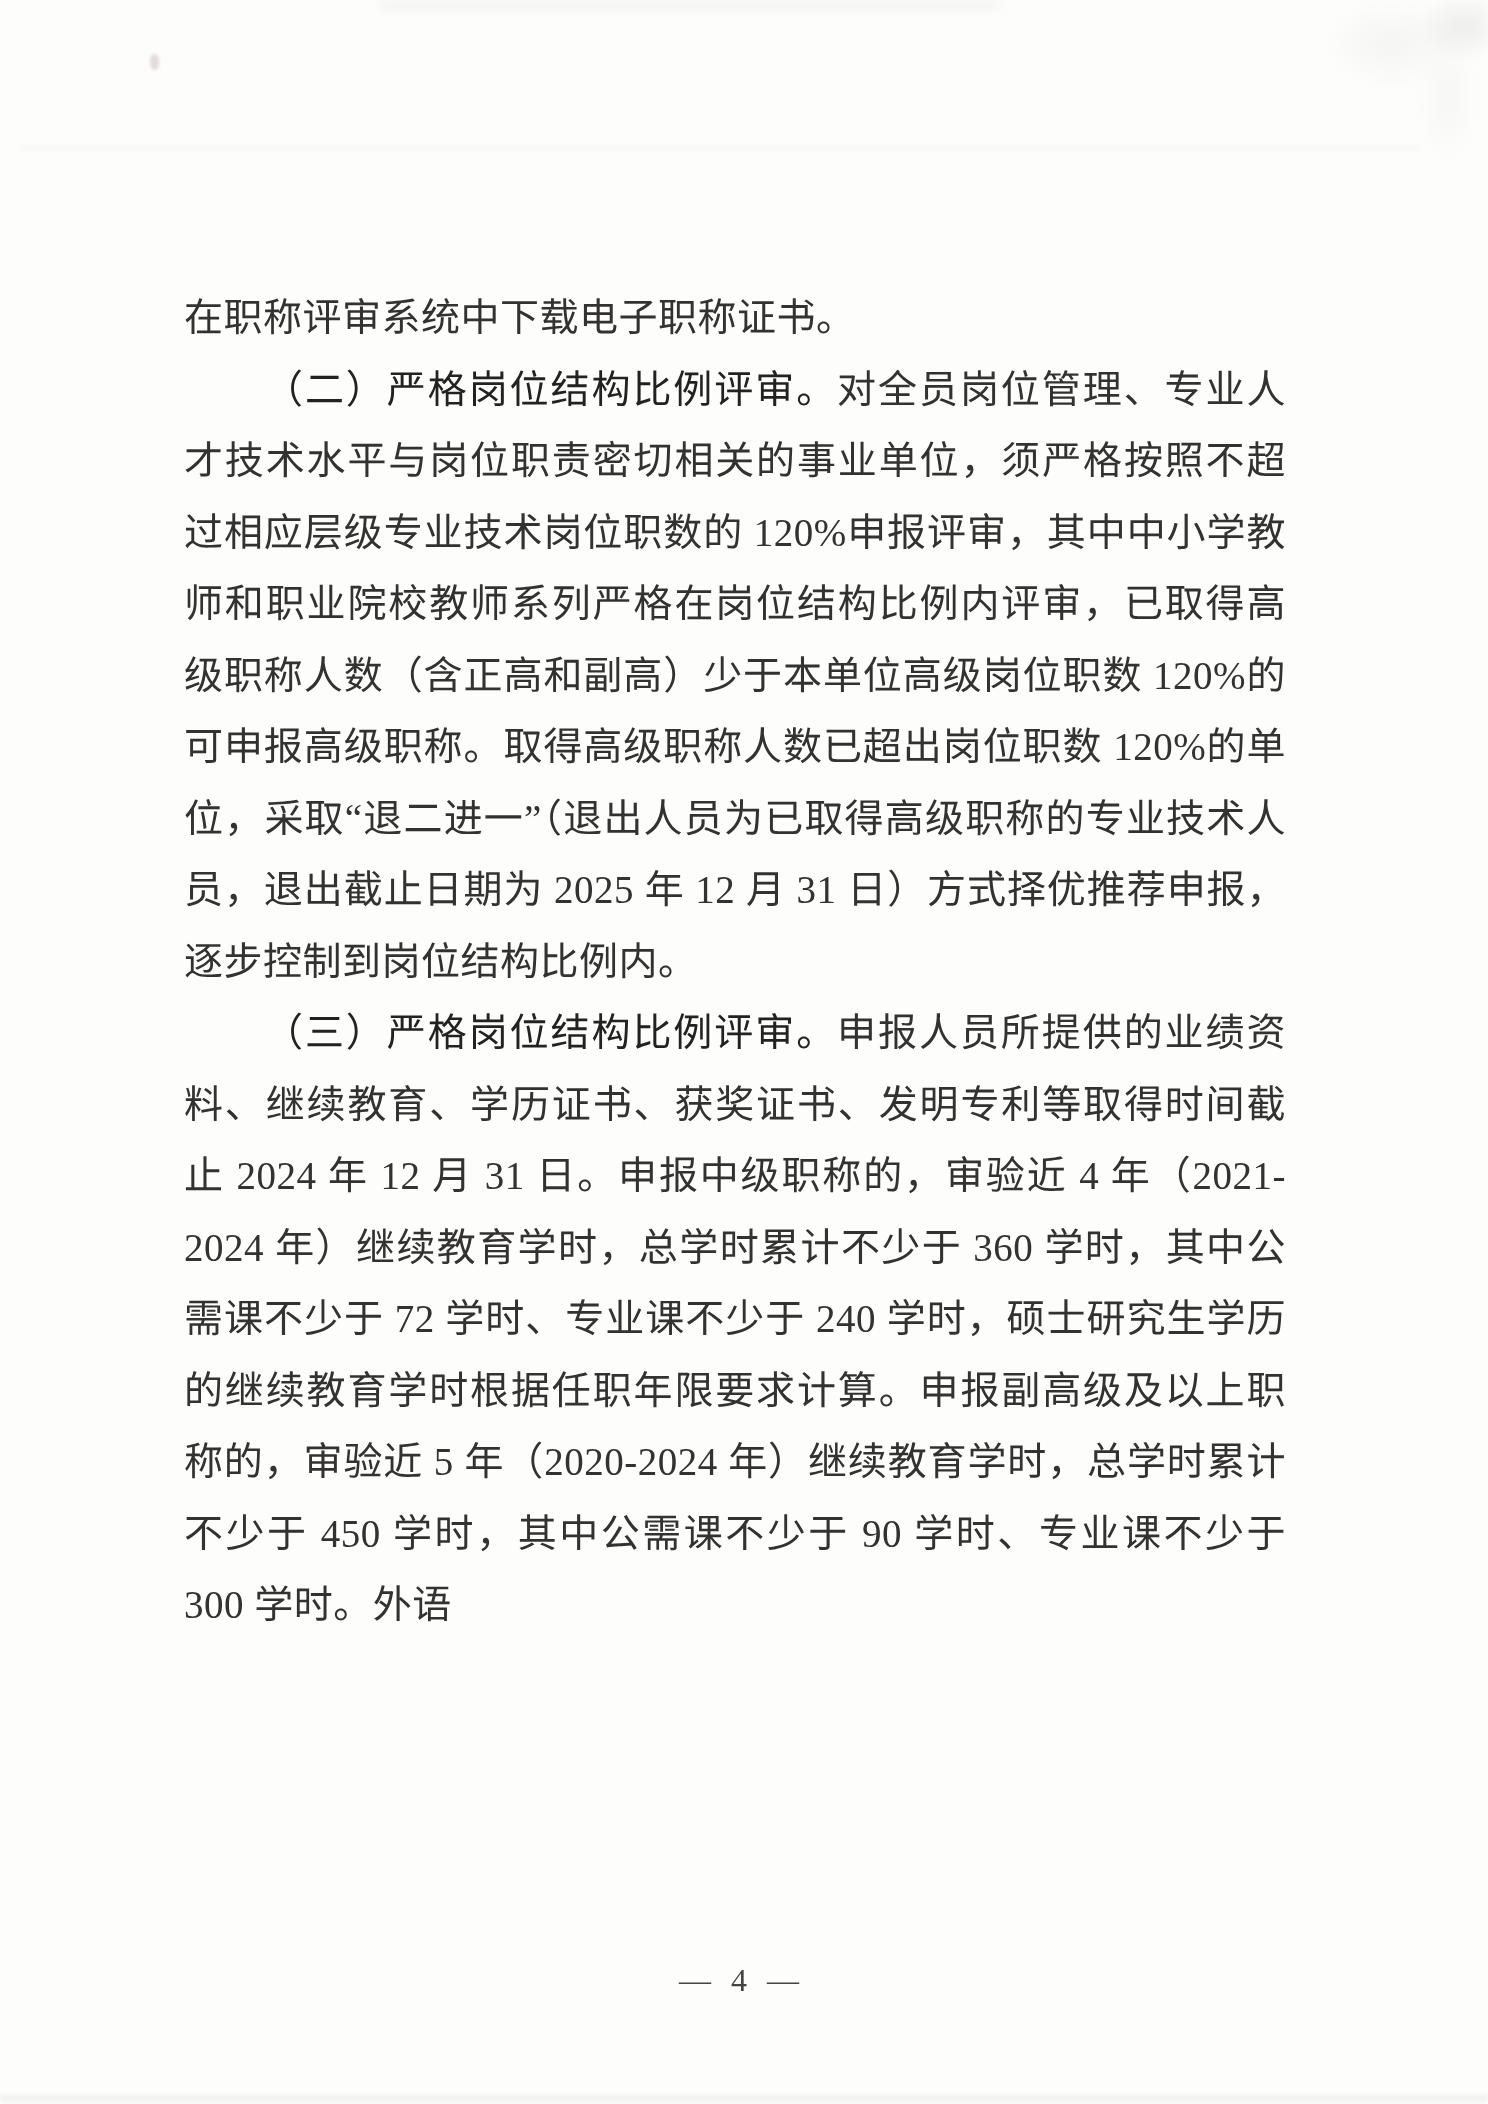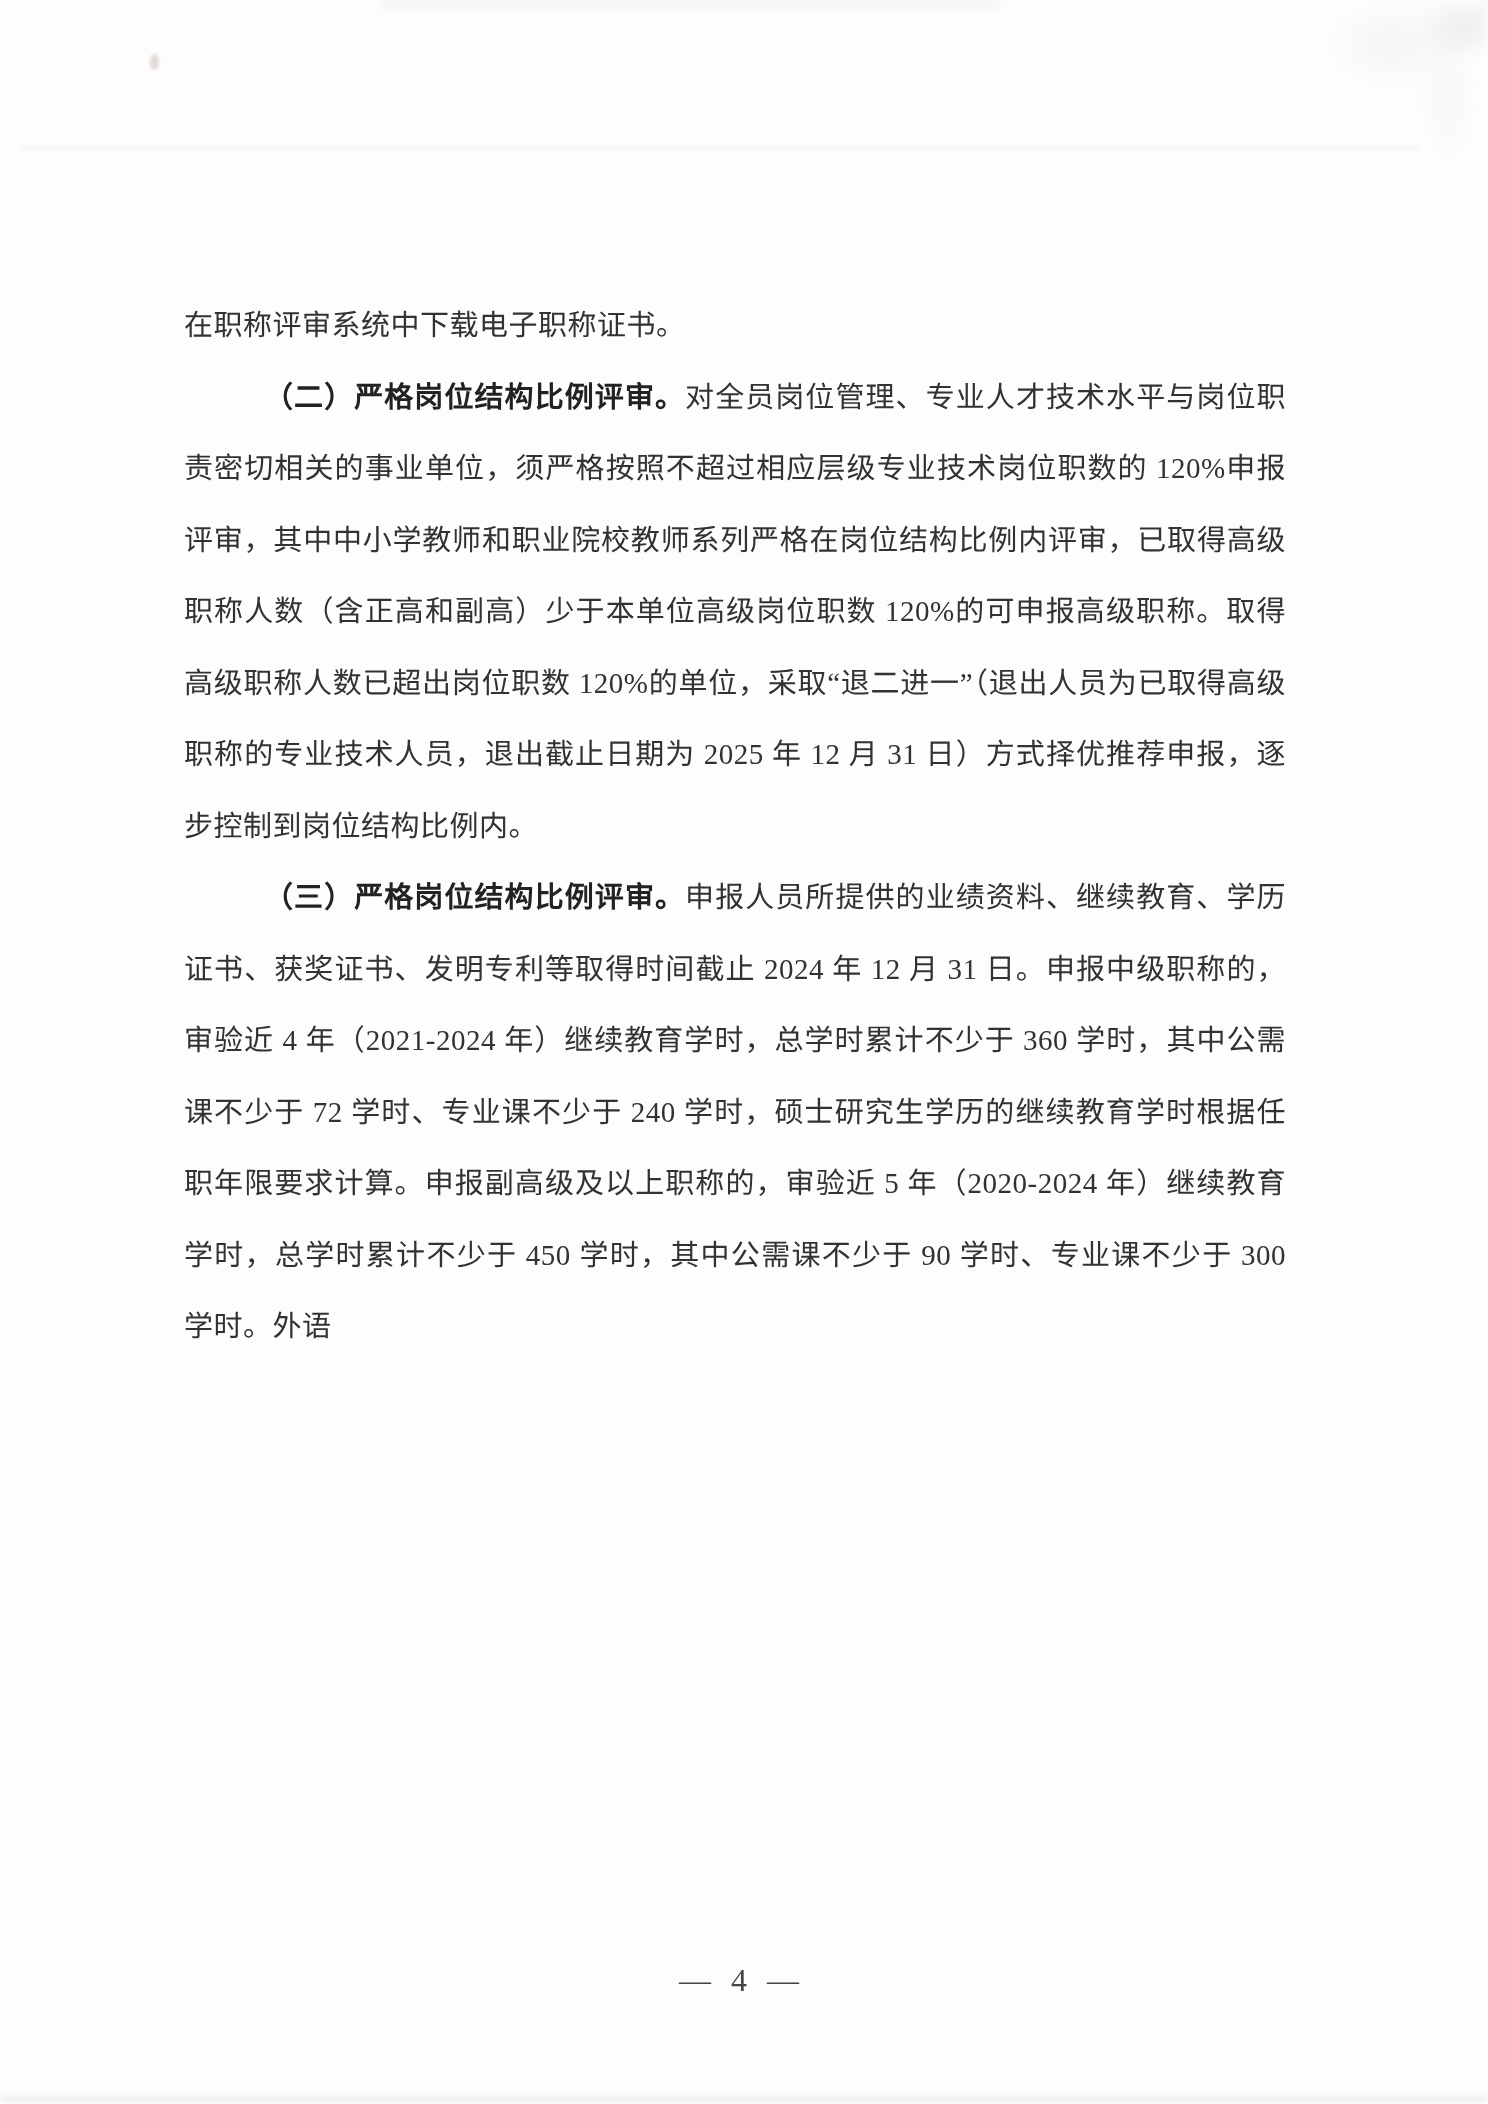--- a/index.html
+++ b/index.html
@@ -42,38 +42,38 @@
     filter: blur(1.5px);
   }
   .artifact-bottom {
     left: 0; bottom: 2px; width: 100%; height: 7px;
     background: rgba(170,170,168,0.14);
     filter: blur(2px);
   }
   .content {
     position: absolute;
     left: 184px;
-    top: 290px;
+    top: 282px;
     width: 1102px;
-    font-size: 29px;
+    font-size: 39px;
     line-height: 71.5px;
     color: #333231;
     text-align: justify;
     text-justify: inter-ideograph;
     letter-spacing: 0.5px;
   }
   .content p {
     margin: 0;
     padding: 0;
   }
   .content p.ind {
     text-indent: 80px;
   }
   .lead {
-    font-weight: 700;
+    font-weight: 400;
     color: #232221;
   }
   .footer {
     position: absolute;
     left: 0;
     top: 1962px;
     width: 1480px;
     text-align: center;
     font-size: 32px;
     color: #454443;

